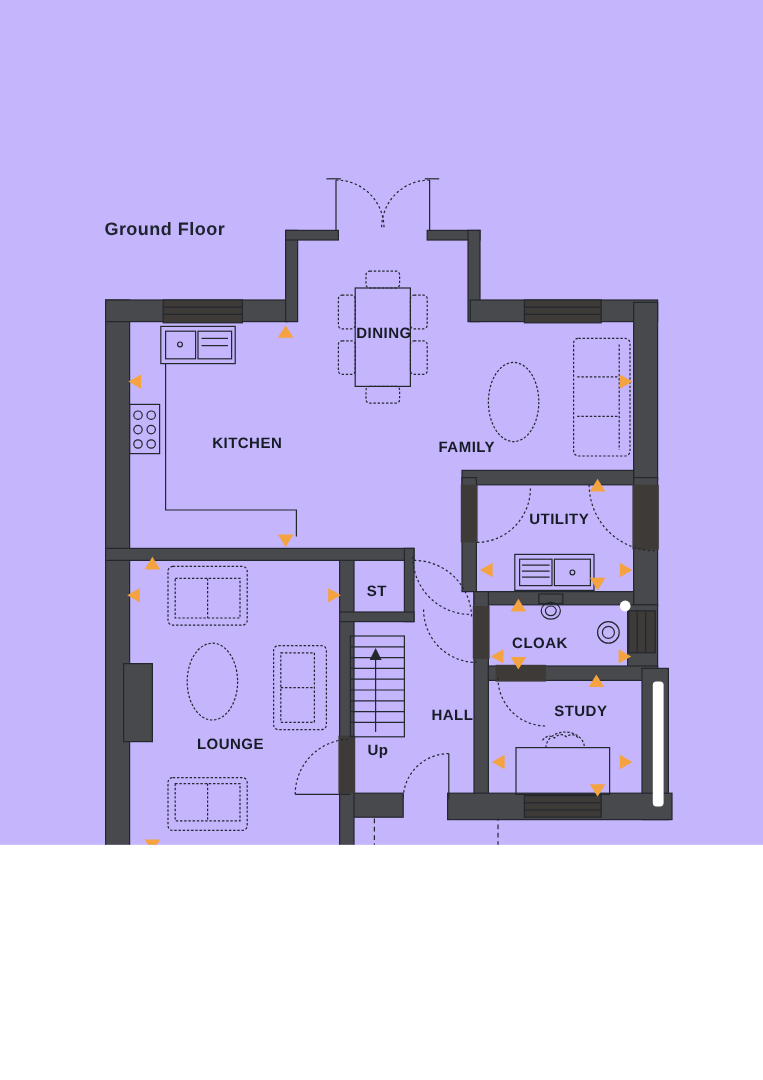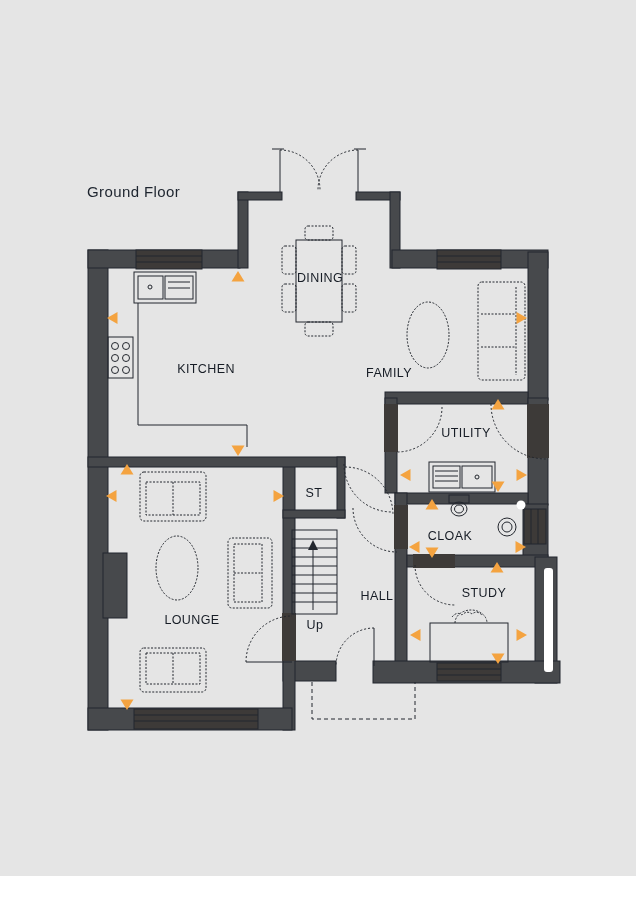--- a/index.html
+++ b/index.html
@@ -1,21 +1,22 @@
 <!DOCTYPE html>
 <html><head>
 <meta charset="utf-8">
 <style>
   html,body{margin:0;padding:0;}
   #screen{
     position:relative;
-    width:636px;height:876px;
-    background:#e5e5e5;
+    width:636px;height:704px;
+    background:#c4b5fd;
     overflow:hidden;
     font-family:"Liberation Sans", sans-serif;
+    font-weight:bold;
   }
   #plan-title{
     position:absolute;left:87px;top:183px;
     font-size:15px;color:#1D242E;letter-spacing:0.4px;
   }
   svg text{
     font-family:"Liberation Sans", sans-serif;
     font-size:12.5px;fill:#161C25;letter-spacing:0.4px;
   }
   .wall{fill:#47494C;stroke:#23272E;stroke-width:1;}

